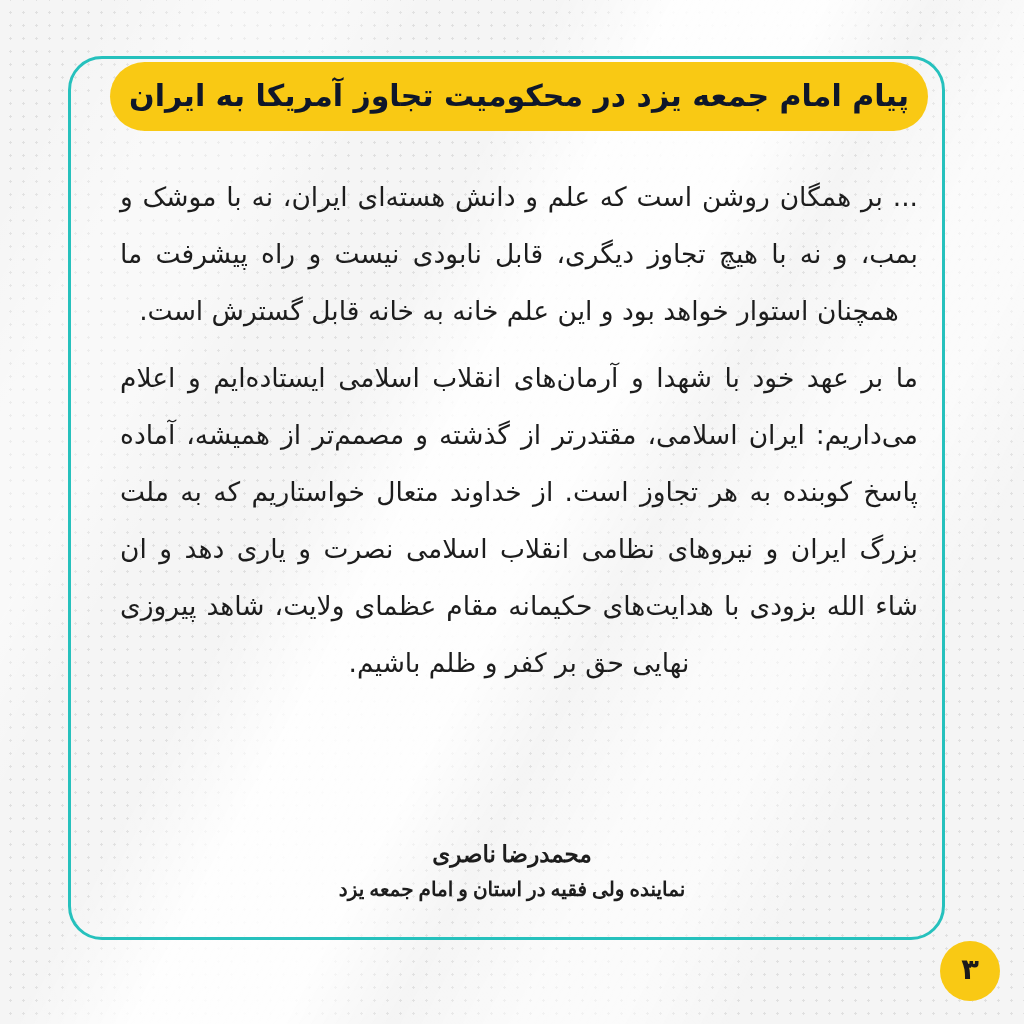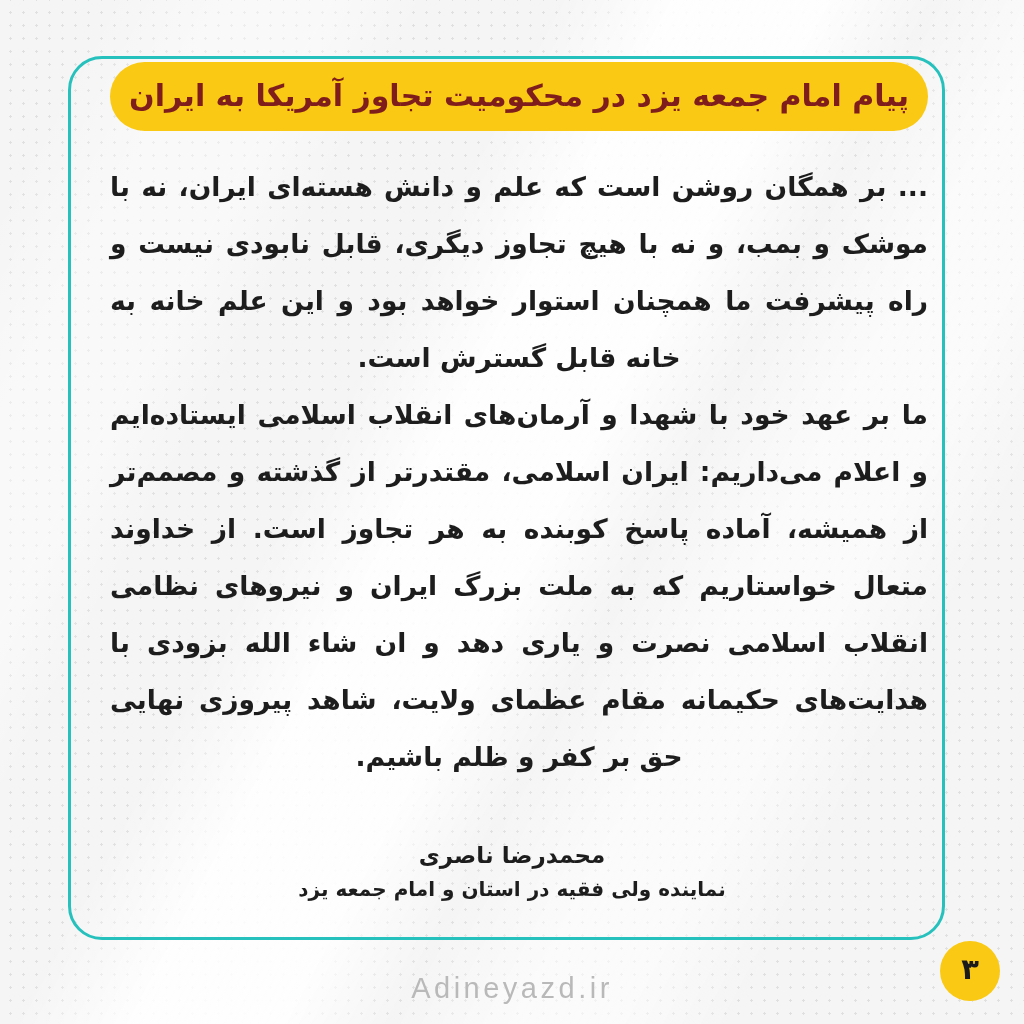--- a/index.html
+++ b/index.html
@@ -71,57 +71,58 @@
     background: #f9c914;
     border-radius: 40px;
     display: flex;
     align-items: center;
     justify-content: center;
     box-sizing: border-box;
     padding: 0 22px;
   }
 
   #title-text {
-    color: #7f1d1d;
+    color: #0f172a;
     font-size: 30px;
     font-weight: bold;
     letter-spacing: -0.4px;
     white-space: nowrap;
     line-height: 1;
     transform: translateY(-1px);
   }
 
   
   #body-area {
     position: absolute;
     left: 110px;
     top: 158px;
     width: 818px;
     height: 640px;
   }
 
   .para {
     color: #1d1d1d;
     font-size: 26.5px;
-    font-weight: bold;
+    font-weight: normal;
     line-height: 57px;
     text-align: justify;
     text-align-last: center;
-    margin: 0;
+    margin: 10px;
   }
 
   .para.first-para { margin-bottom: 0; }
 
   
   #signature {
     position: absolute;
     left: 0;
     right: 0;
     top: 838px;
     text-align: center;
+    font-family: Liberation Serif, serif;
   }
 
   #sign-name {
     color: #1d1d1d;
     font-size: 23px;
     font-weight: bold;
     line-height: 34px;
   }
 
   #sign-role {
@@ -184,19 +185,18 @@
   <div id="body-area">
     <p class="para first-para">... بر همگان روشن است که علم و دانش هسته‌ای ایران، نه با موشک و بمب، و نه با هیچ تجاوز دیگری، قابل نابودی نیست و راه پیشرفت ما همچنان استوار خواهد بود و این علم خانه به خانه قابل گسترش است.</p>
     <p class="para">ما بر عهد خود با شهدا و آرمان‌های انقلاب اسلامی ایستاده‌ایم و اعلام می‌داریم: ایران اسلامی، مقتدرتر از گذشته و مصمم‌تر از همیشه، آماده پاسخ کوبنده به هر تجاوز است. از خداوند متعال خواستاریم که به ملت بزرگ ایران و نیروهای نظامی انقلاب اسلامی نصرت و یاری دهد و ان شاء الله بزودی با هدایت‌های حکیمانه مقام عظمای ولایت، شاهد پیروزی نهایی حق بر کفر و ظلم باشیم.</p>
   </div>
 
   <div id="signature">
     <div id="sign-name">محمدرضا ناصری</div>
     <div id="sign-role">نماینده ولی فقیه در استان و امام جمعه یزد</div>
   </div>
 
-  <div id="footer-site">Adineyazd.ir</div>
 
   <div id="page-badge">
     <span id="page-badge-number">۳</span>
   </div>
 
 </div>
 
 </body></html>

